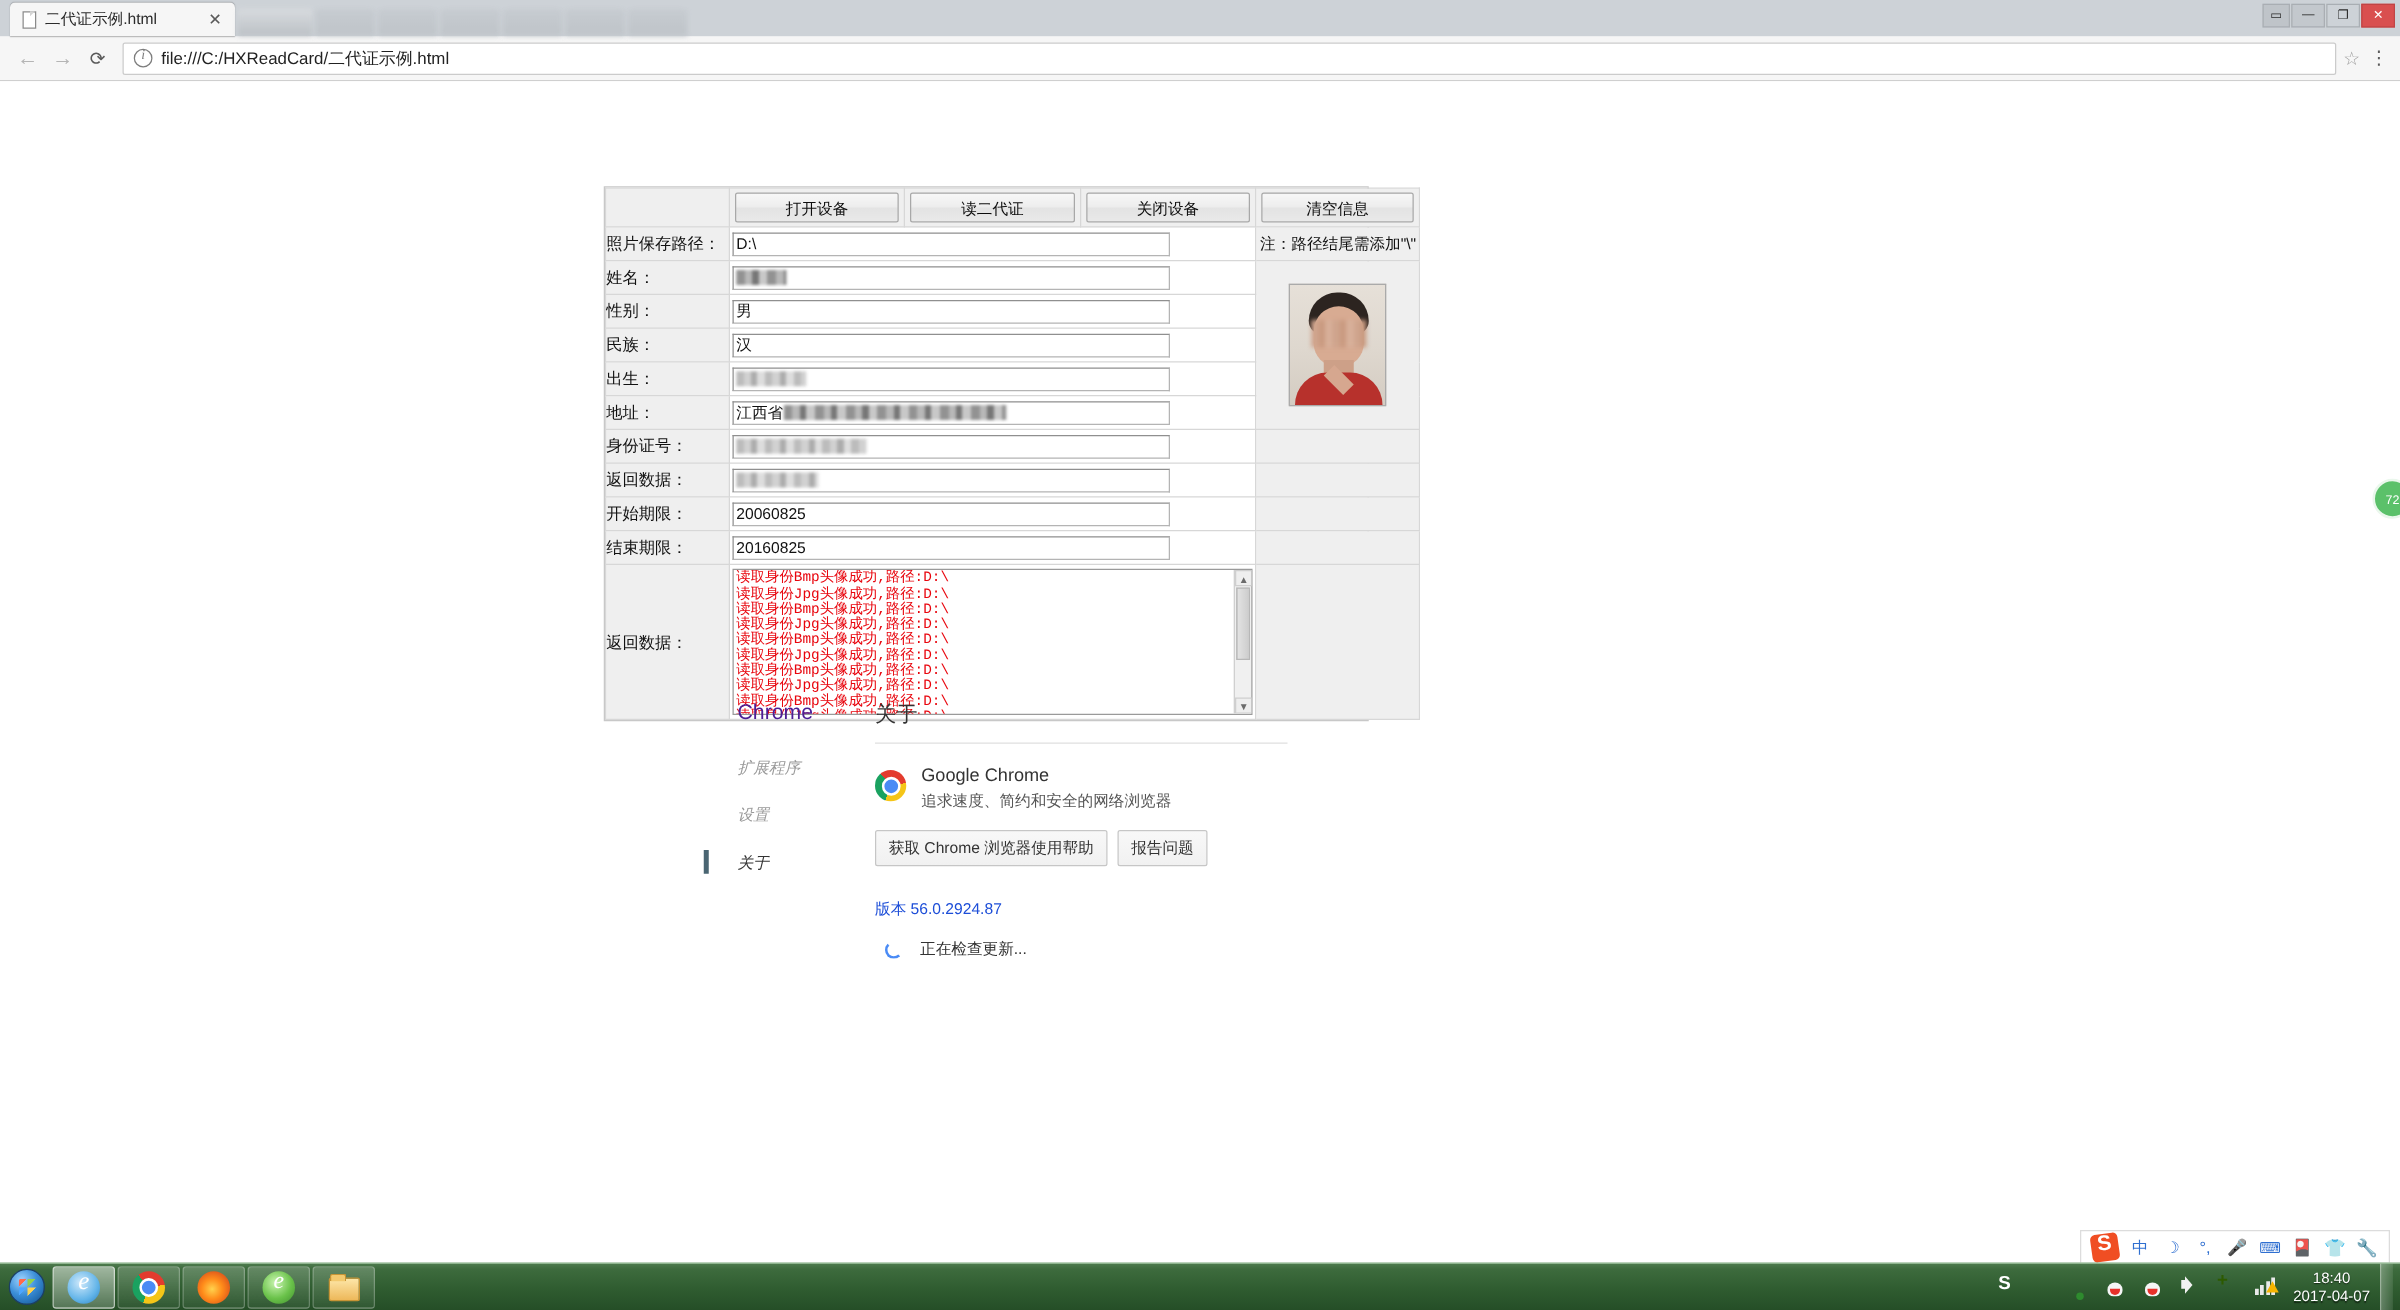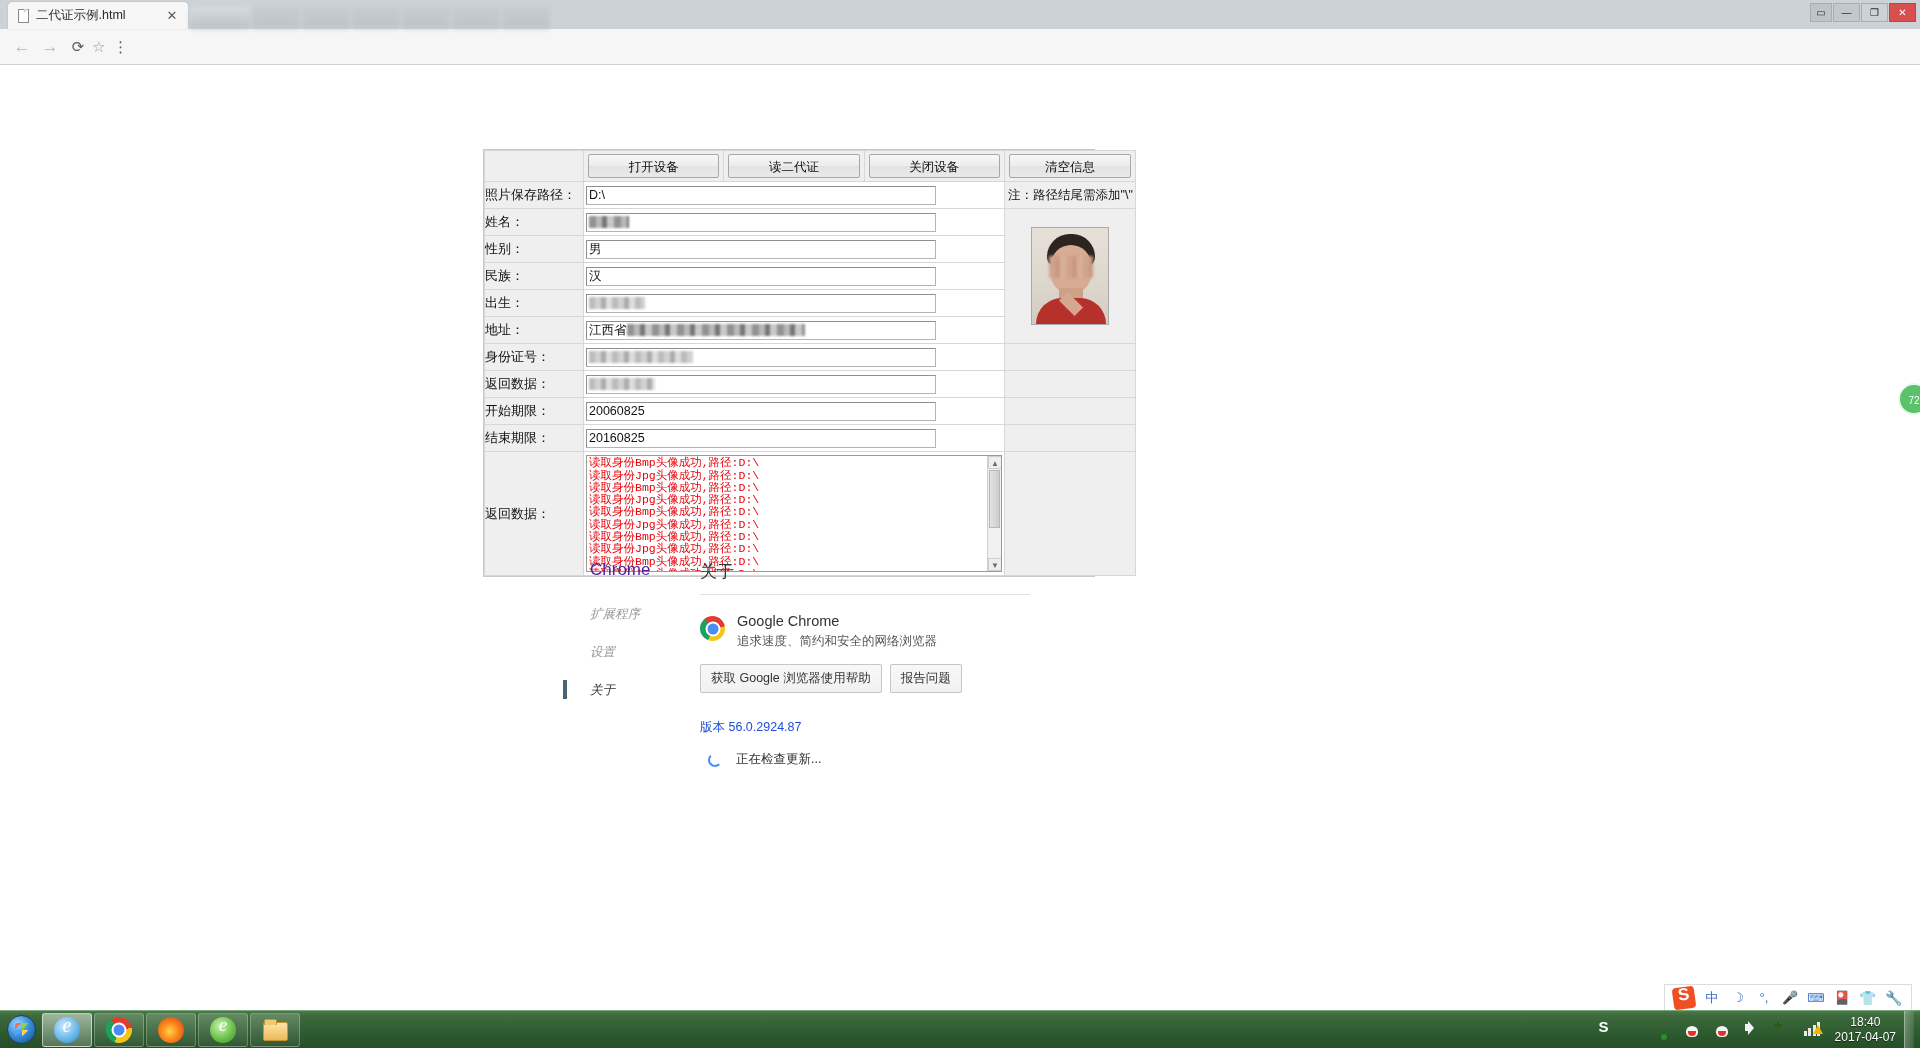--- a/index.html
+++ b/index.html
@@ -829,20 +829,24 @@
       <span class="win-btn close">
           <i>✕</i>
         </span>
     </div>
   </div>
 
   <div class="toolbar">
     <span class="nav-btn">←</span>
     <span class="nav-btn">→</span>
     <span class="nav-btn reload active">⟳</span>
+    <div class="omnibox">
+      <span class="info-icon"></span>
+      <span class="omnibox-url">file:///C:/HXReadCard/二代证示例.html</span>
+    </div>
     <span class="star-icon">☆</span>
     <span class="menu-dots">⋮</span>
   </div>
 
 
   <div class="page-area">
 
     <div class="reader-form">
       <table>
 
@@ -978,21 +982,21 @@
         <div class="about-main">
           <div class="about-heading">关于</div>
           <div class="product-row">
             <span class="chrome-logo"></span>
             <div>
               <div class="product-name">Google Chrome</div>
               <div class="product-tagline">追求速度、简约和安全的网络浏览器</div>
             </div>
           </div>
           <div class="about-buttons">
-            <button class="mat-button">获取 Google 浏览器使用帮助</button>
+            <button class="mat-button">获取 Chrome 浏览器使用帮助</button>
             <button class="mat-button">报告问题</button>
           </div>
           <div class="version-text">版本 56.0.2924.87</div>
           <div class="update-row">
             <span class="spinner"></span>
             <span>正在检查更新...</span>
           </div>
         </div>
       </div>
     </div>

